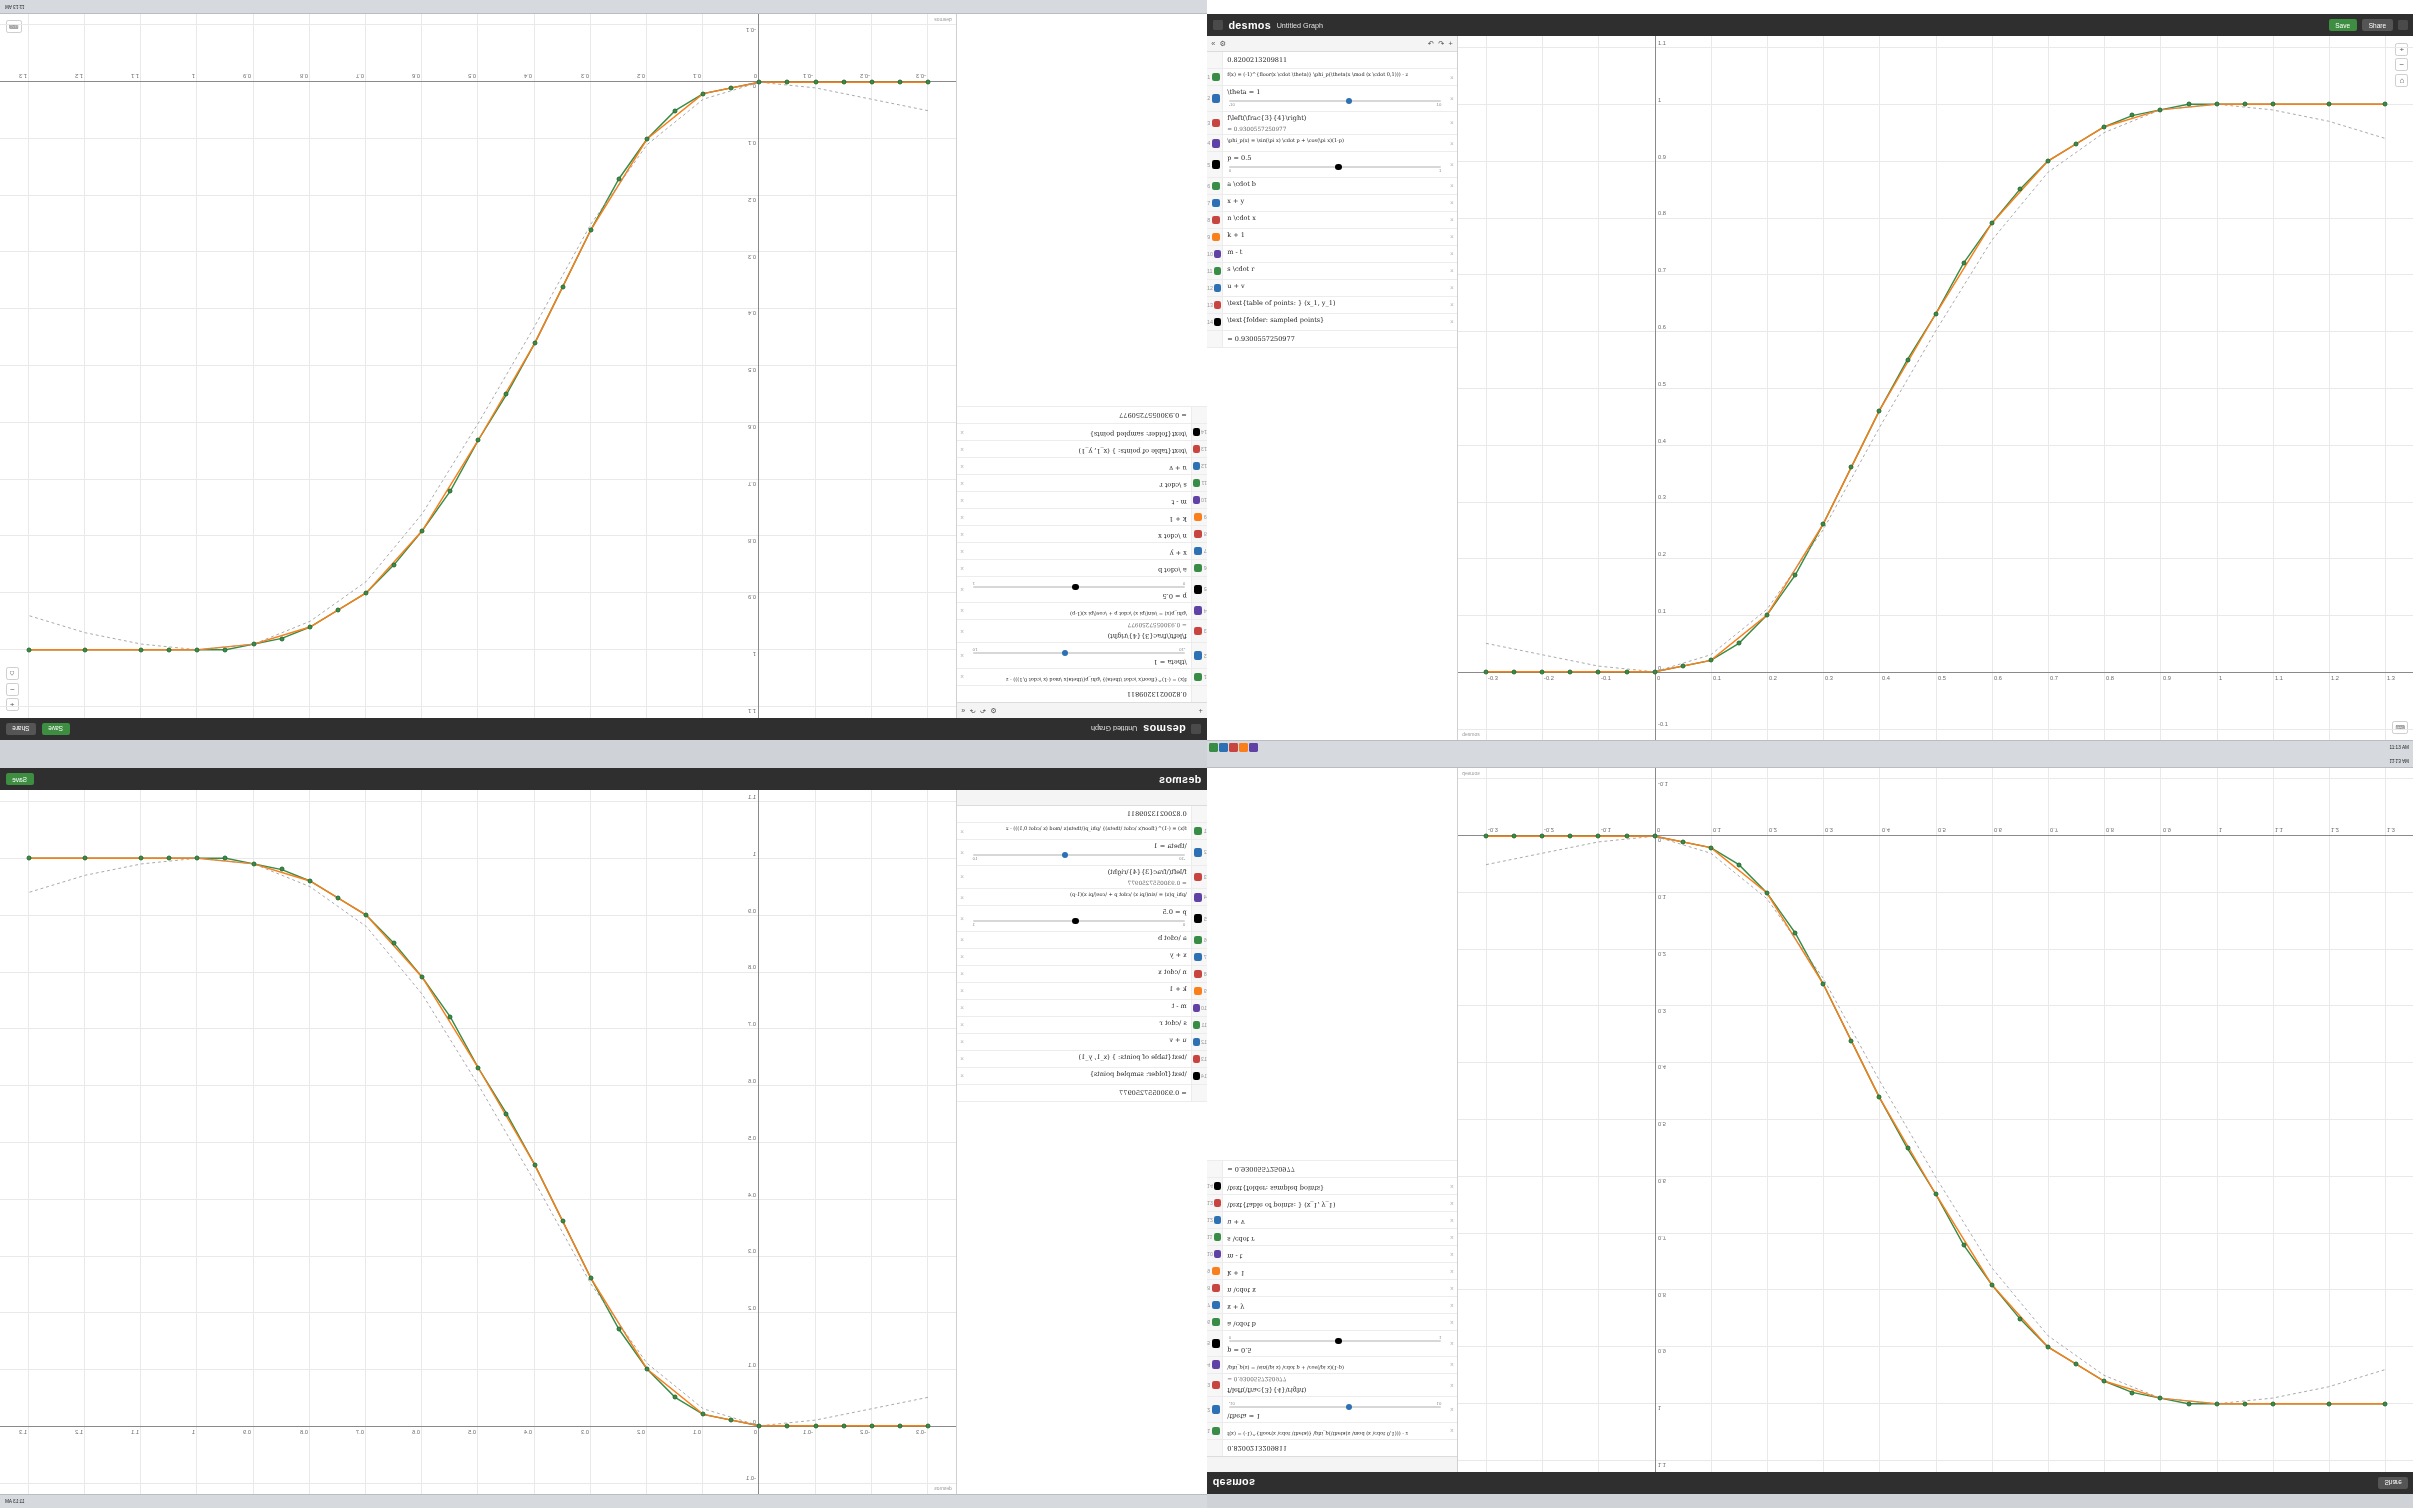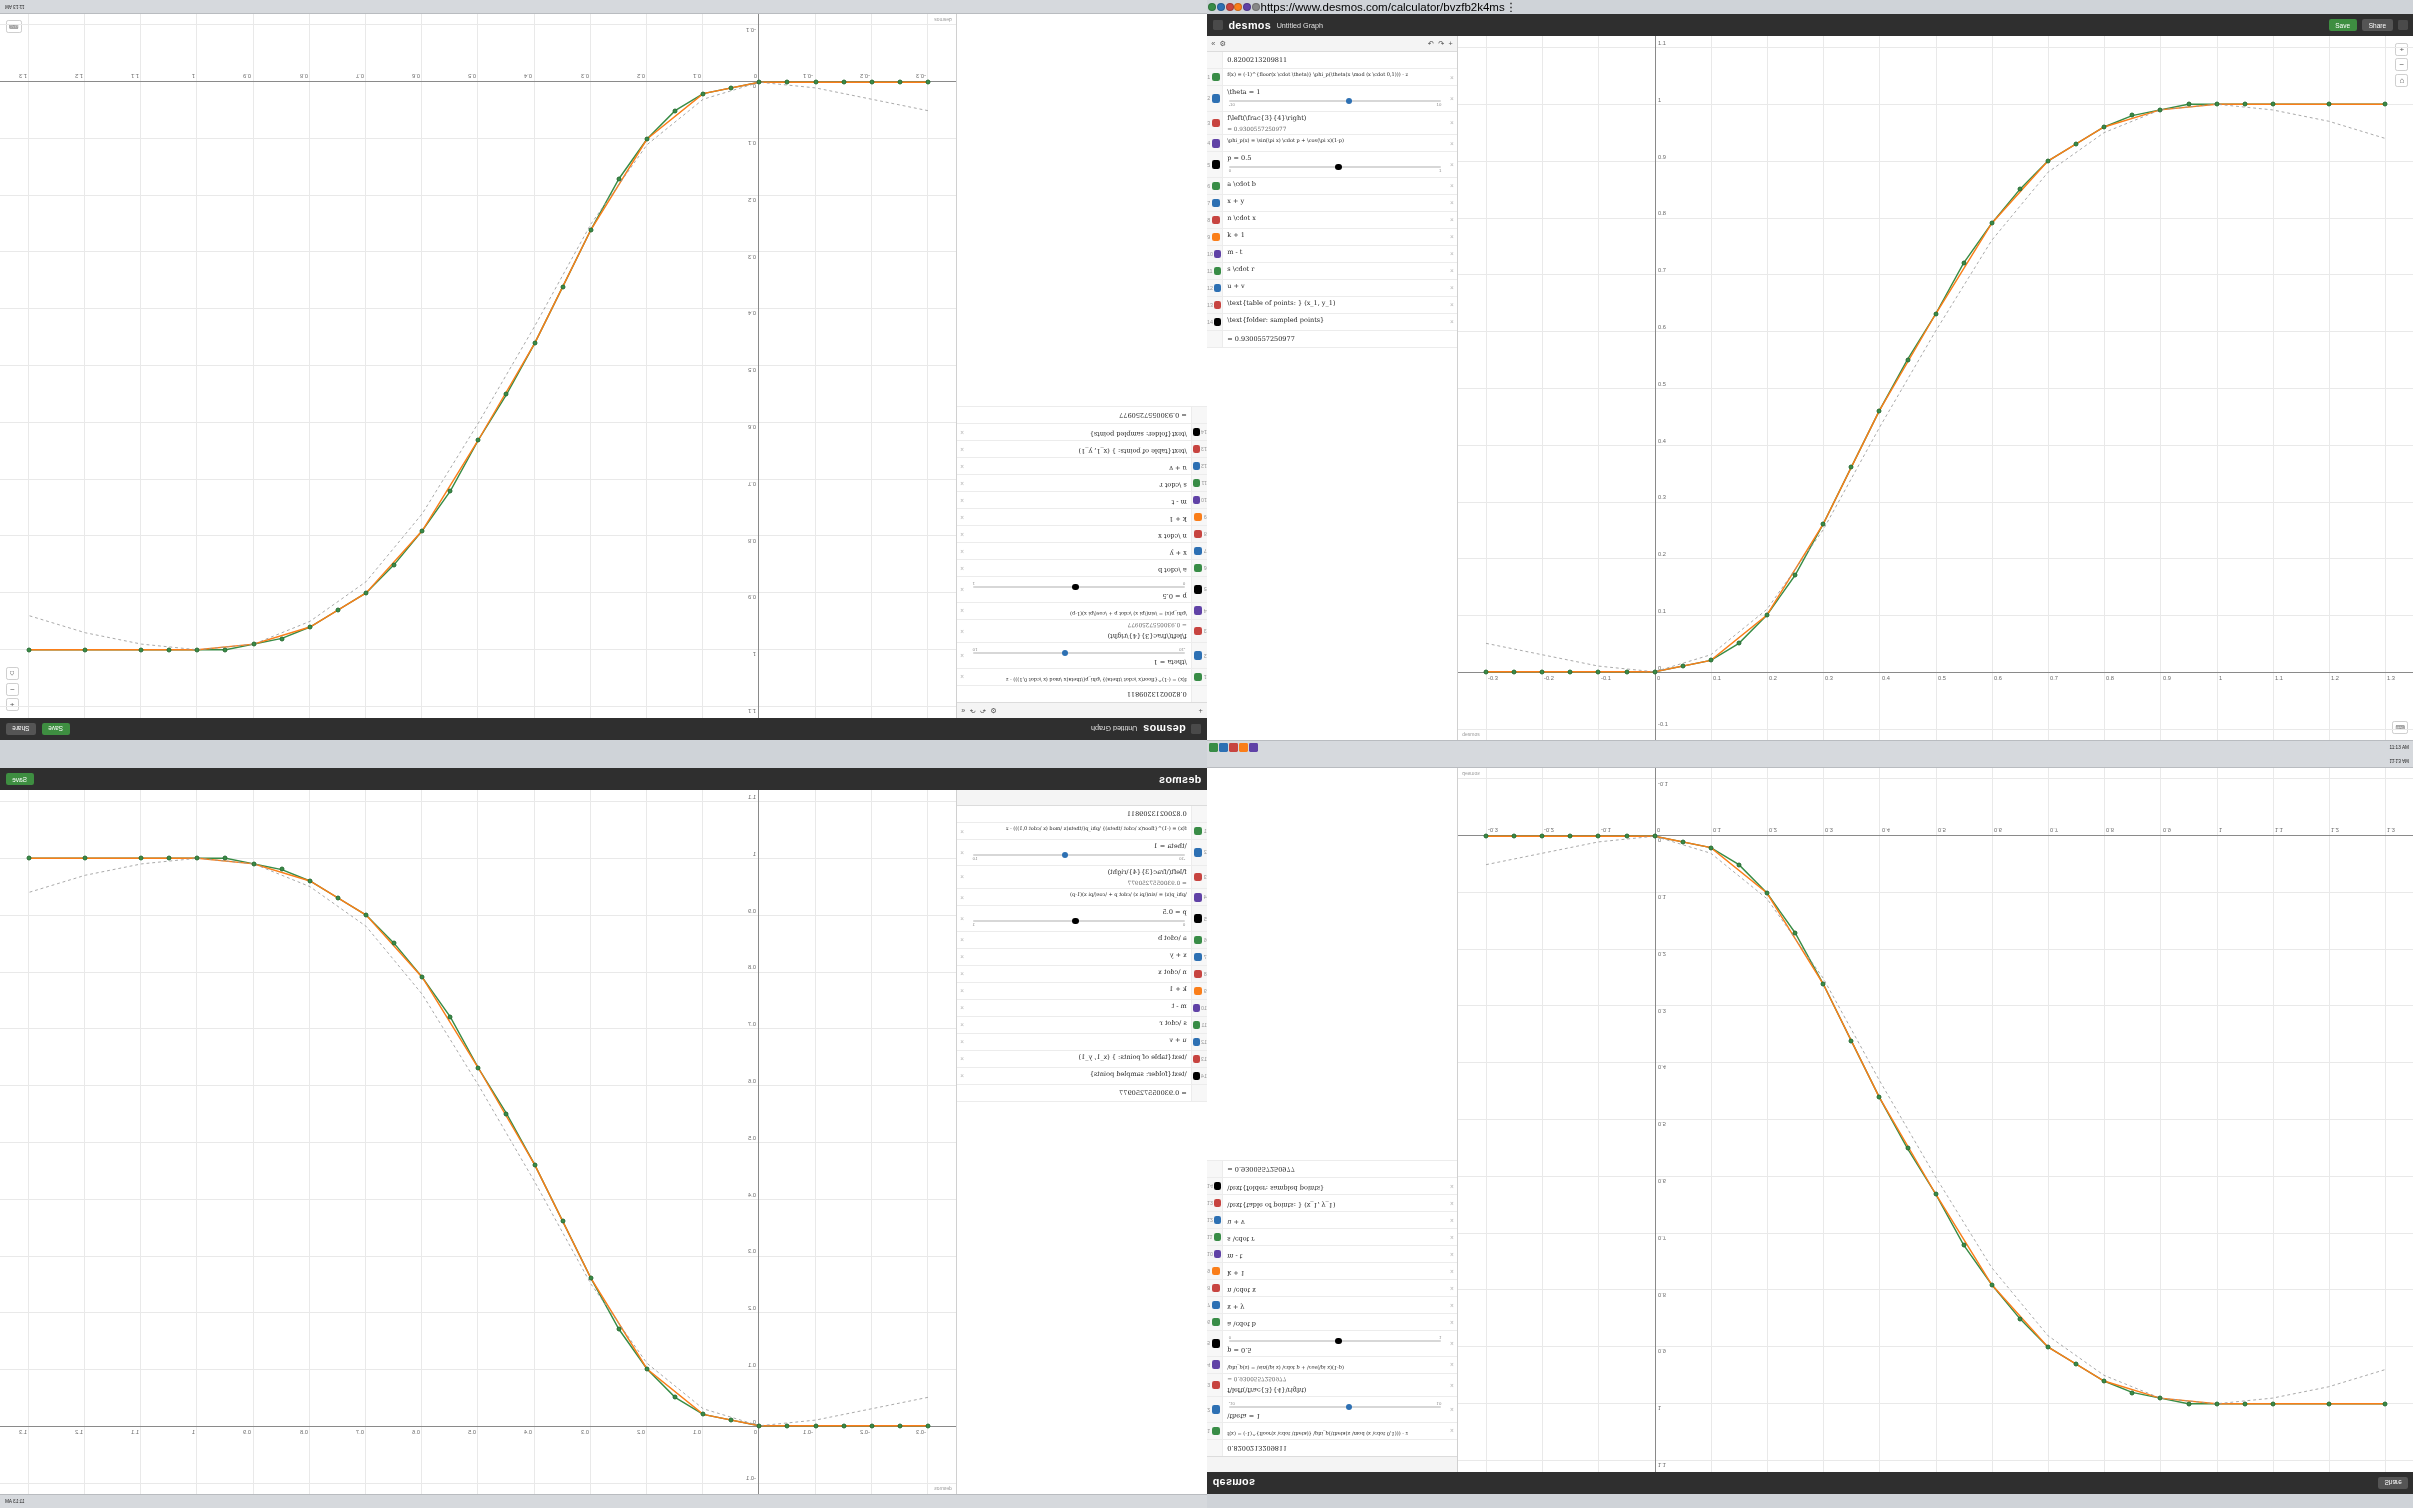--- a/index.html
+++ b/index.html
@@ -377,30 +377,20 @@
       </div>
       <div class="taskbar">
         <span class="tb-clock">11:13 AM</span>
       </div>
     </div>
   </div>
 
   <div class="quad q-tr">
     <div class="desmos-app">
 
-      <div class="tabstrip">
-        <span class="favicon" style="background:#388c46"></span>
-        <span class="favicon" style="background:#2d70b3"></span>
-        <span class="favicon" style="background:#c74440"></span>
-        <span class="favicon" style="background:#fa7e19"></span>
-        <span class="favicon" style="background:#6042a6"></span>
-        <span class="favicon" style="background:#888"></span>
-        <span class="urlbar">https://www.desmos.com/calculator/bvzfb2k4ms</span>
-        <span class="navbtn">⋮</span>
-      </div>
 
       <div class="dm-header">
         <span class="dm-hicon"></span>
         <span class="dm-logo">desmos</span>
         <span class="dm-title">Untitled Graph</span>
         <span class="spacer"></span>
         <button class="dm-btn">Save</button>
         <button class="dm-btn grey">Share</button>
         <span class="dm-hicon"></span>
       </div>

